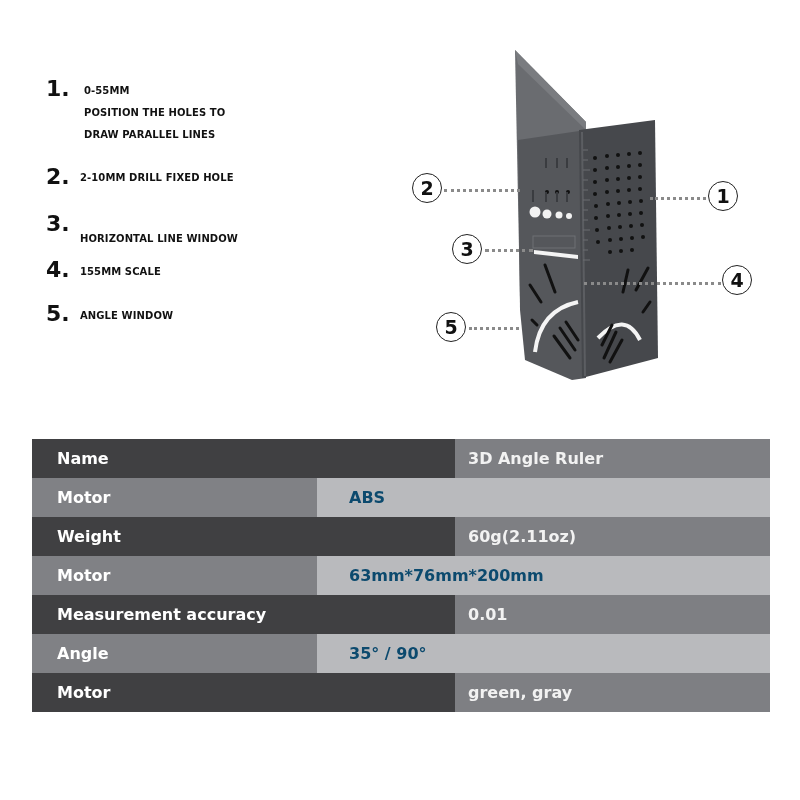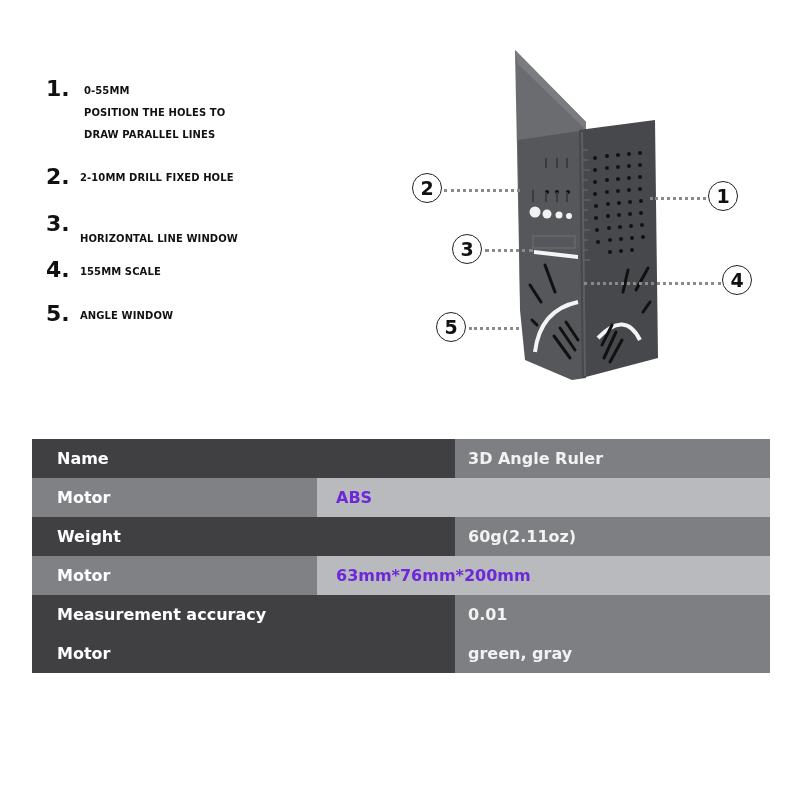--- a/index.html
+++ b/index.html
@@ -18,21 +18,21 @@
              font-family: "DejaVu Sans", sans-serif; font-weight: bold; font-size: 19px; color: #111; box-sizing: border-box; }
   .leader { position: absolute; height: 0; border-top: 3px dotted #8a8a8a; }
 
   .spec-table { position: absolute; left: 32px; top: 439px; width: 738px; }
   .row { display: flex; height: 39px; }
   .cell { display: flex; align-items: center; box-sizing: border-box; padding-left: 25px;
           font-family: "DejaVu Sans", sans-serif; font-weight: bold; font-size: 16px; color: #ffffff; }
   .row.dark .label { width: 423px; background: #404042; }
   .row.dark .value { flex: 1; background: #7e7f83; padding-left: 13px; color: #f2f2f2; }
   .row.light .label { width: 285px; background: #808185; }
-  .row.light .value { flex: 1; background: #b9babd; padding-left: 19px; color: #6d28d9; }
+  .row.light .value { flex: 1; background: #b9babd; padding-left: 32px; color: #0c4a6e; }
 </style>
 </head>
 <body>
 
 <div class="features">
   <div class="feat" style="left:46px; top:78px;">
     <span class="feat-num">1.</span>
     <div class="feat-text" style="margin-top:2px;">
       <div>0-55MM</div>
       <div>POSITION THE HOLES TO</div>
@@ -211,17 +211,21 @@
     <div class="cell value">60g(2.11oz)</div>
   </div>
   <div class="row light">
     <div class="cell label">Motor</div>
     <div class="cell value">63mm*76mm*200mm</div>
   </div>
   <div class="row dark">
     <div class="cell label">Measurement accuracy</div>
     <div class="cell value">0.01</div>
   </div>
+  <div class="row light">
+    <div class="cell label">Angle</div>
+    <div class="cell value">35° / 90°</div>
+  </div>
   <div class="row dark">
     <div class="cell label">Motor</div>
     <div class="cell value">green, gray</div>
   </div>
 </div>
 
 </body></html>

